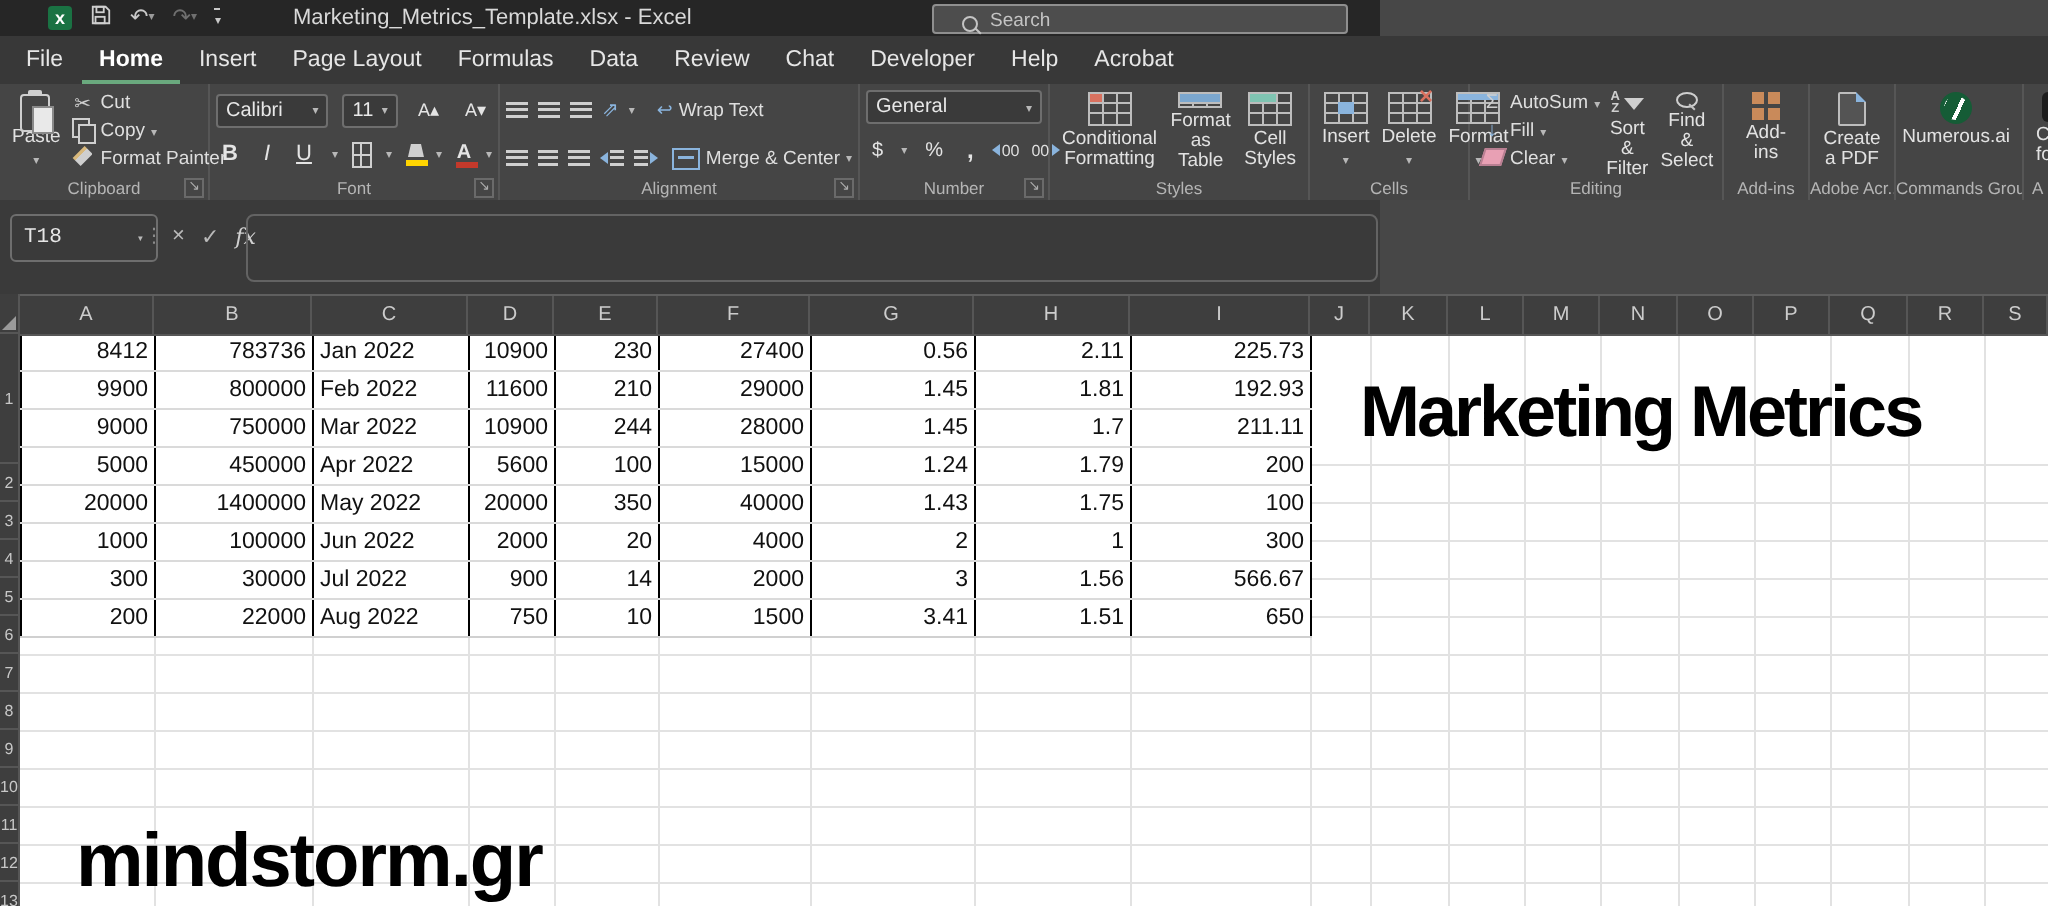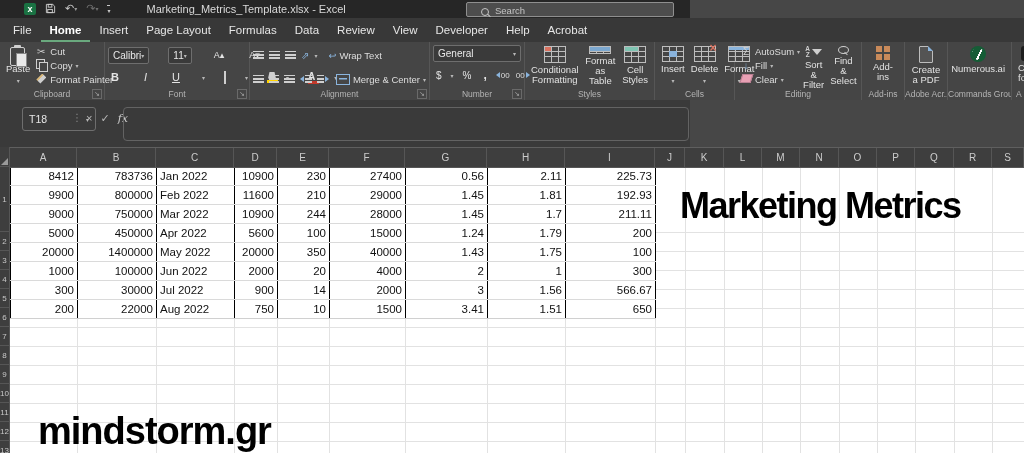--- a/index.html
+++ b/index.html
@@ -54,21 +54,21 @@
   .clip-body{position:absolute;left:0;top:1px;width:13px;height:17px;border:1.5px solid #cfcfcf;border-radius:2px;}
   .clip-top{position:absolute;left:4px;top:-1px;width:7px;height:3px;background:#cfcfcf;border-radius:1px;}
   .clip-page{position:absolute;left:6px;top:7px;width:9px;height:12px;background:#e9e9e9;border:1px solid #8a8a8a;}
   .copy-ico{position:relative;width:10px;height:11px;display:inline-block;}
   .copy-ico::before,.copy-ico::after{content:"";position:absolute;width:7px;height:8px;border:1px solid #cfcfcf;background:#454545;}
   .copy-ico::before{left:0;top:0;} .copy-ico::after{left:3px;top:3px;}
   .brush-ico{display:inline-block;width:10px;height:10px;background:linear-gradient(135deg,#d9b97c 0 45%,#cfcfcf 45%);
     clip-path:polygon(0 60%,60% 0,100% 40%,40% 100%);}
 
   
-  .frow{display:flex;align-items:center;gap:19px;height:20px;}
+  .frow{display:flex;align-items:center;gap:7px;height:20px;}
   .selbox{display:inline-flex;align-items:center;justify-content:space-between;background:#3a3a3a;
     border:1px solid #6e6e6e;border-radius:2px;font-size:10px;color:#e8e8e8;height:15px;padding:0 4px;}
   .fbtn{font-size:11px;color:#e4e4e4;padding:0 3px;}
   .grid-ico{display:inline-block;width:11px;height:11px;border:1px solid #cfcfcf;
     background:linear-gradient(#cfcfcf,#cfcfcf) center/11px 1px no-repeat,
                linear-gradient(#cfcfcf,#cfcfcf) center/1px 11px no-repeat;}
   .fill-ico{display:inline-block;width:11px;height:11px;position:relative;}
   .fill-ico::before{content:"";position:absolute;left:1px;top:0;width:8px;height:7px;background:#cfcfcf;
     clip-path:polygon(20% 0,80% 0,100% 100%,0 100%);}
   .ubar-y{position:absolute;left:0;bottom:0;width:11px;height:3px;background:#ffd400;}
@@ -118,22 +118,22 @@
   .numerous-ico{display:inline-block;width:16px;height:16px;border-radius:50%;background:#155c36;position:relative;overflow:hidden;}
   .numerous-ico::after{content:"";position:absolute;inset:0;
     background:repeating-linear-gradient(115deg,transparent 0 3px,#fff 3px 5px,transparent 5px 8px);
     clip-path:circle(6px at 8px 8px);}
   .chat-ico{display:inline-block;width:15px;height:15px;border-radius:3px;background:#1d1d1d;position:relative;}
   .chat-ico::after{content:"";position:absolute;left:3px;top:4px;width:9px;height:5px;border-radius:3px;background:#e8e8e8;}
 
   
   .formularow{position:absolute;left:0;top:100px;width:1024px;height:47px;
     background:linear-gradient(to right,#3a3a3a 0,#3a3a3a 690px,#474747 690px);}
-  .namebox{position:absolute;left:22px;top:7px;width:60px;height:22px;border:1px solid #6e6e6e;border-radius:3px;
-    color:#e6e6e6;font-size:10.5px;display:flex;align-items:center;justify-content:space-between;padding:0 6px;}
+  .namebox{position:absolute;left:5px;top:7px;width:60px;height:22px;border:1px solid #6e6e6e;border-radius:3px;
+    color:#e6e6e6;font-size:10.5px;display:flex;align-items:center;justify-content:space-between;padding:0 6px;font-family:Liberation Mono, monospace;}
   .fsep{position:absolute;left:72px;top:12px;color:#8a8a8a;font-size:10px;}
   .fbtns{position:absolute;left:80px;top:7px;height:22px;display:flex;align-items:center;gap:8px;
     padding:0 6px;color:#b9b9b9;font-size:11px;}
   .fx{font-family:"DejaVu Serif",serif;font-style:italic;font-size:11px;color:#d0d0d0;}
   .formulabox{position:absolute;left:123px;top:7px;width:566px;height:34px;border:1px solid #636363;
     border-radius:4px;color:#e6e6e6;font-size:11px;padding:2px 5px;box-sizing:border-box;}
 
   
   .sheet{position:absolute;left:0;top:147px;width:1024px;height:306px;background:#fff;}
   .corner{position:absolute;left:0;top:0;width:10px;height:20px;background:#3e3e3e;
@@ -191,21 +191,21 @@
   </div>
 
   <div class="tabrow">
       <span class="rtab">File</span>
       <span class="rtab active">Home</span>
       <span class="rtab">Insert</span>
       <span class="rtab">Page Layout</span>
       <span class="rtab">Formulas</span>
       <span class="rtab">Data</span>
       <span class="rtab">Review</span>
-      <span class="rtab">View</span>
+      <span class="rtab">Chat</span>
       <span class="rtab">Developer</span>
       <span class="rtab">Help</span>
       <span class="rtab">Acrobat</span>
     </div>
 
   <div class="ribbon">
 
     <div class="rgroup" style="width:105px">
       <div class="rg-body">
         <div class="bigbtn">

